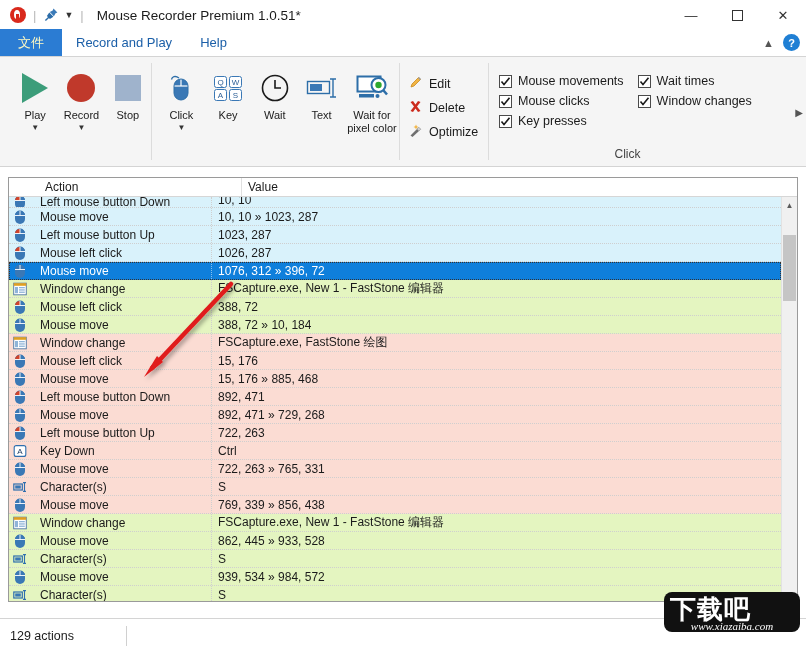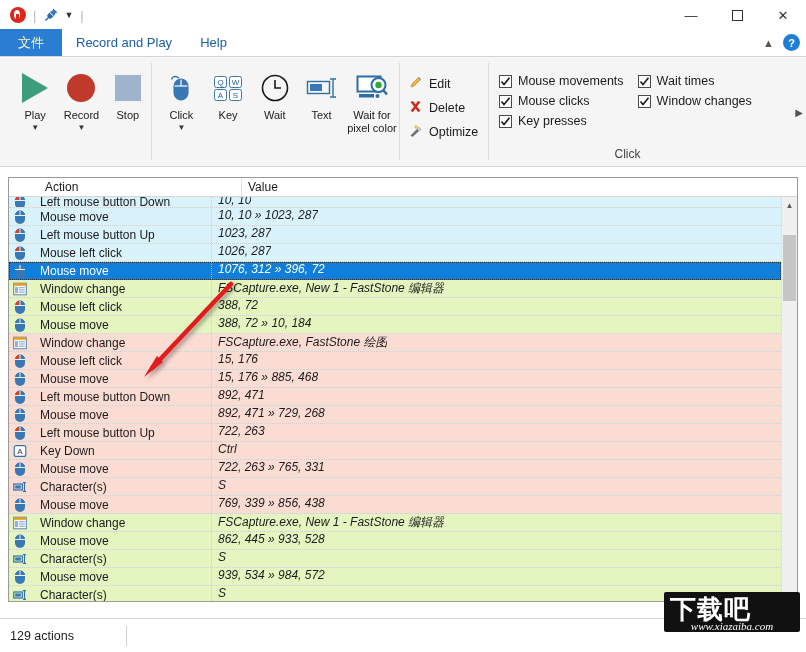--- a/index.html
+++ b/index.html
@@ -157,26 +157,26 @@
     border:1px solid #9a9a9a; background:#fff; overflow:hidden;
   }
   .lhead {
     height:19px; background:#ffffff; border-bottom:1px solid #d6d6d6;
     display:flex; font-size:12px; color:#1b1b1b;
   }
   .lhead .hcell { display:flex;align-items:center; padding-left:6px; }
   .lhead .hcell.action { width: 203px; border-right:1px solid #e0e0e0;margin-left:30px;}
   .rows { position:absolute; top:19px; left:0; right:16px; bottom:0; overflow:hidden; }
   .row {
-    height:18px; display:flex; align-items:flex-start;
+    height:18px; display:flex; align-items:center;
     border-bottom:1px dotted #cfcfcf;
     font-size:12px;
   }
   .row .c-action { width:203px; display:flex; align-items:center; gap:13px; padding-left:4px; border-right:1px dotted #cfcfcf; height:100%; overflow:hidden;}
-  .row .c-value { padding-left:6px; white-space:nowrap; overflow:hidden;font-style:italic; }
+  .row .c-value { padding-left:6px; white-space:nowrap; overflow:hidden; }
   .row.sel { background:#0f7fdb !important; color:#fff; outline:1px dotted #333; outline-offset:-1px;}
   .row.sel .c-action { border-right:1px dotted rgba(255,255,255,.5); }
   .row.clip-top { height:11px; align-items:flex-end; border-top:none;}
   .ico { width:14px;height:14px;flex:0 0 auto;display:block;}
 
   
   .vsb {
     position:absolute; top:19px; right:0; bottom:0; width:16px;
     background:#f0f0f0; border-left:1px solid #e2e2e2;
   }
@@ -198,41 +198,42 @@
   .statusbar .sdiv { width:1px; height:20px; background:#d0d0d0; margin-left:52px;}
 
   
   .annot-arrow { position:absolute; left:0; top:0; pointer-events:none; }
 
   
   .watermark {
     position:absolute; right:6px; bottom:4px;
     width:136px; height:56px;
   }
-  .wm-box { background:#111; padding:3px 6px 0 6px; border-radius:2px; }
+  .wm-box { background:#111; padding:3px 6px 0 6px; border-radius:8px; }
   .wm-cn { font-size:26px; font-weight:bold; color:#fff; letter-spacing:1px; line-height:28px;
            font-family:"DejaVu Sans", sans-serif; }
   .wm-url { text-align:center; color:#fff; font-size:11px; font-style:italic; margin-top:-3px;
             font-family:"Liberation Serif", serif;}
 </style>
 </head>
 <body>
 
 <div class="titlebar">
   <div class="app-logo"></div>
   <span class="tb-sep">|</span>
   <span class="pin-icon">
     <svg width="16" height="16" viewBox="0 0 16 16">
       <path d="M10.5 1.6 L14.4 5.5 L12.6 6.3 L10.9 9.2 L6.8 5.1 L9.7 3.4 Z" fill="#3a7ab8"></path>
       <path d="M6.3 5.6 L10.4 9.7 L6.9 12.0 L3.9 9.0 Z" fill="#2b6ca8"></path>
       <path d="M6.6 9.4 L2.4 13.6" stroke="#2b6ca8" stroke-width="1.4" fill="none"></path>
     </svg>
   </span>
   <span class="qat-drop">▼</span>
   <span class="tb-sep">|</span>
+  <span class="title-text">Mouse Recorder Premium 1.0.51*</span>
 
   <div class="win-btns">
     <div class="win-btn">—</div>
     <div class="win-btn">
       <svg width="11" height="11" viewBox="0 0 11 11">
           <rect x="0.5" y="0.5" width="10" height="10" fill="none" stroke="#333"></rect>
         </svg>
     </div>
     <div class="win-btn close">✕</div>
   </div>

